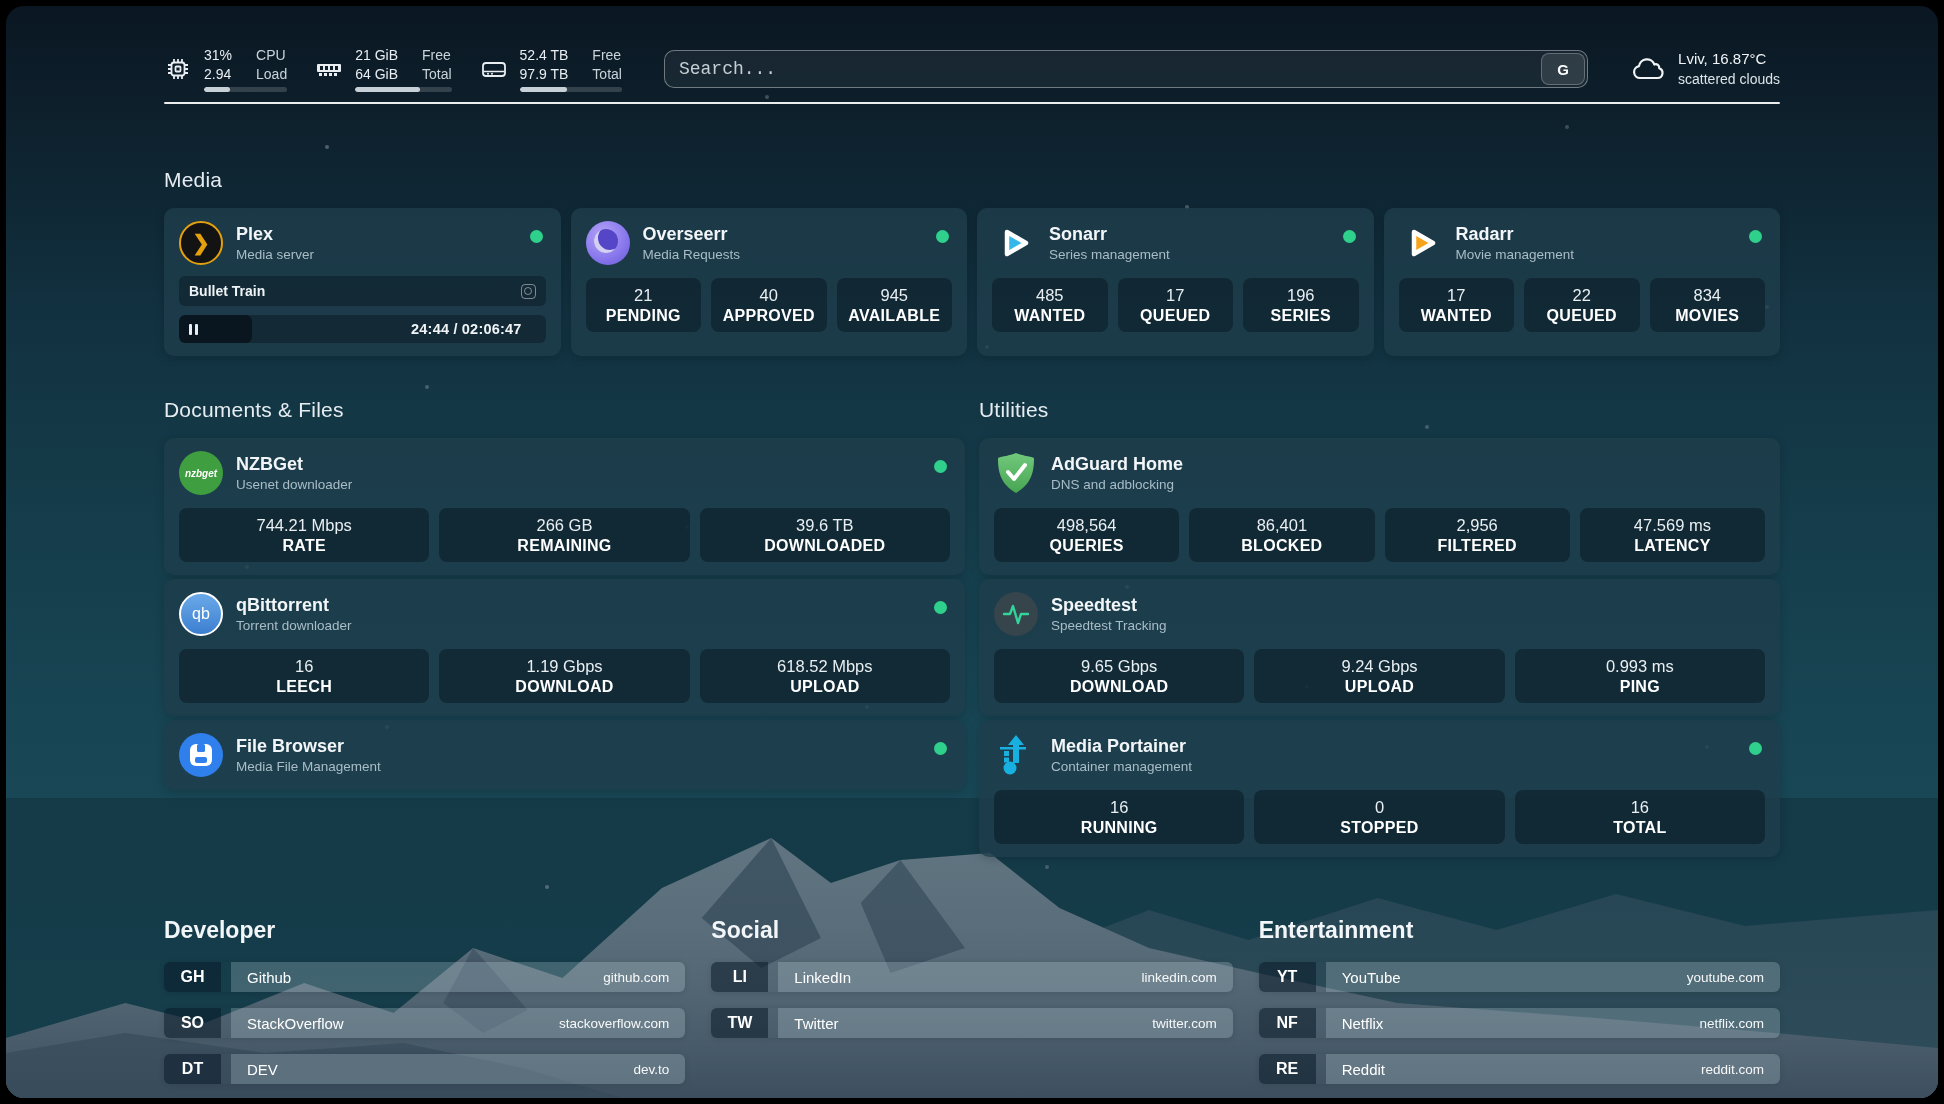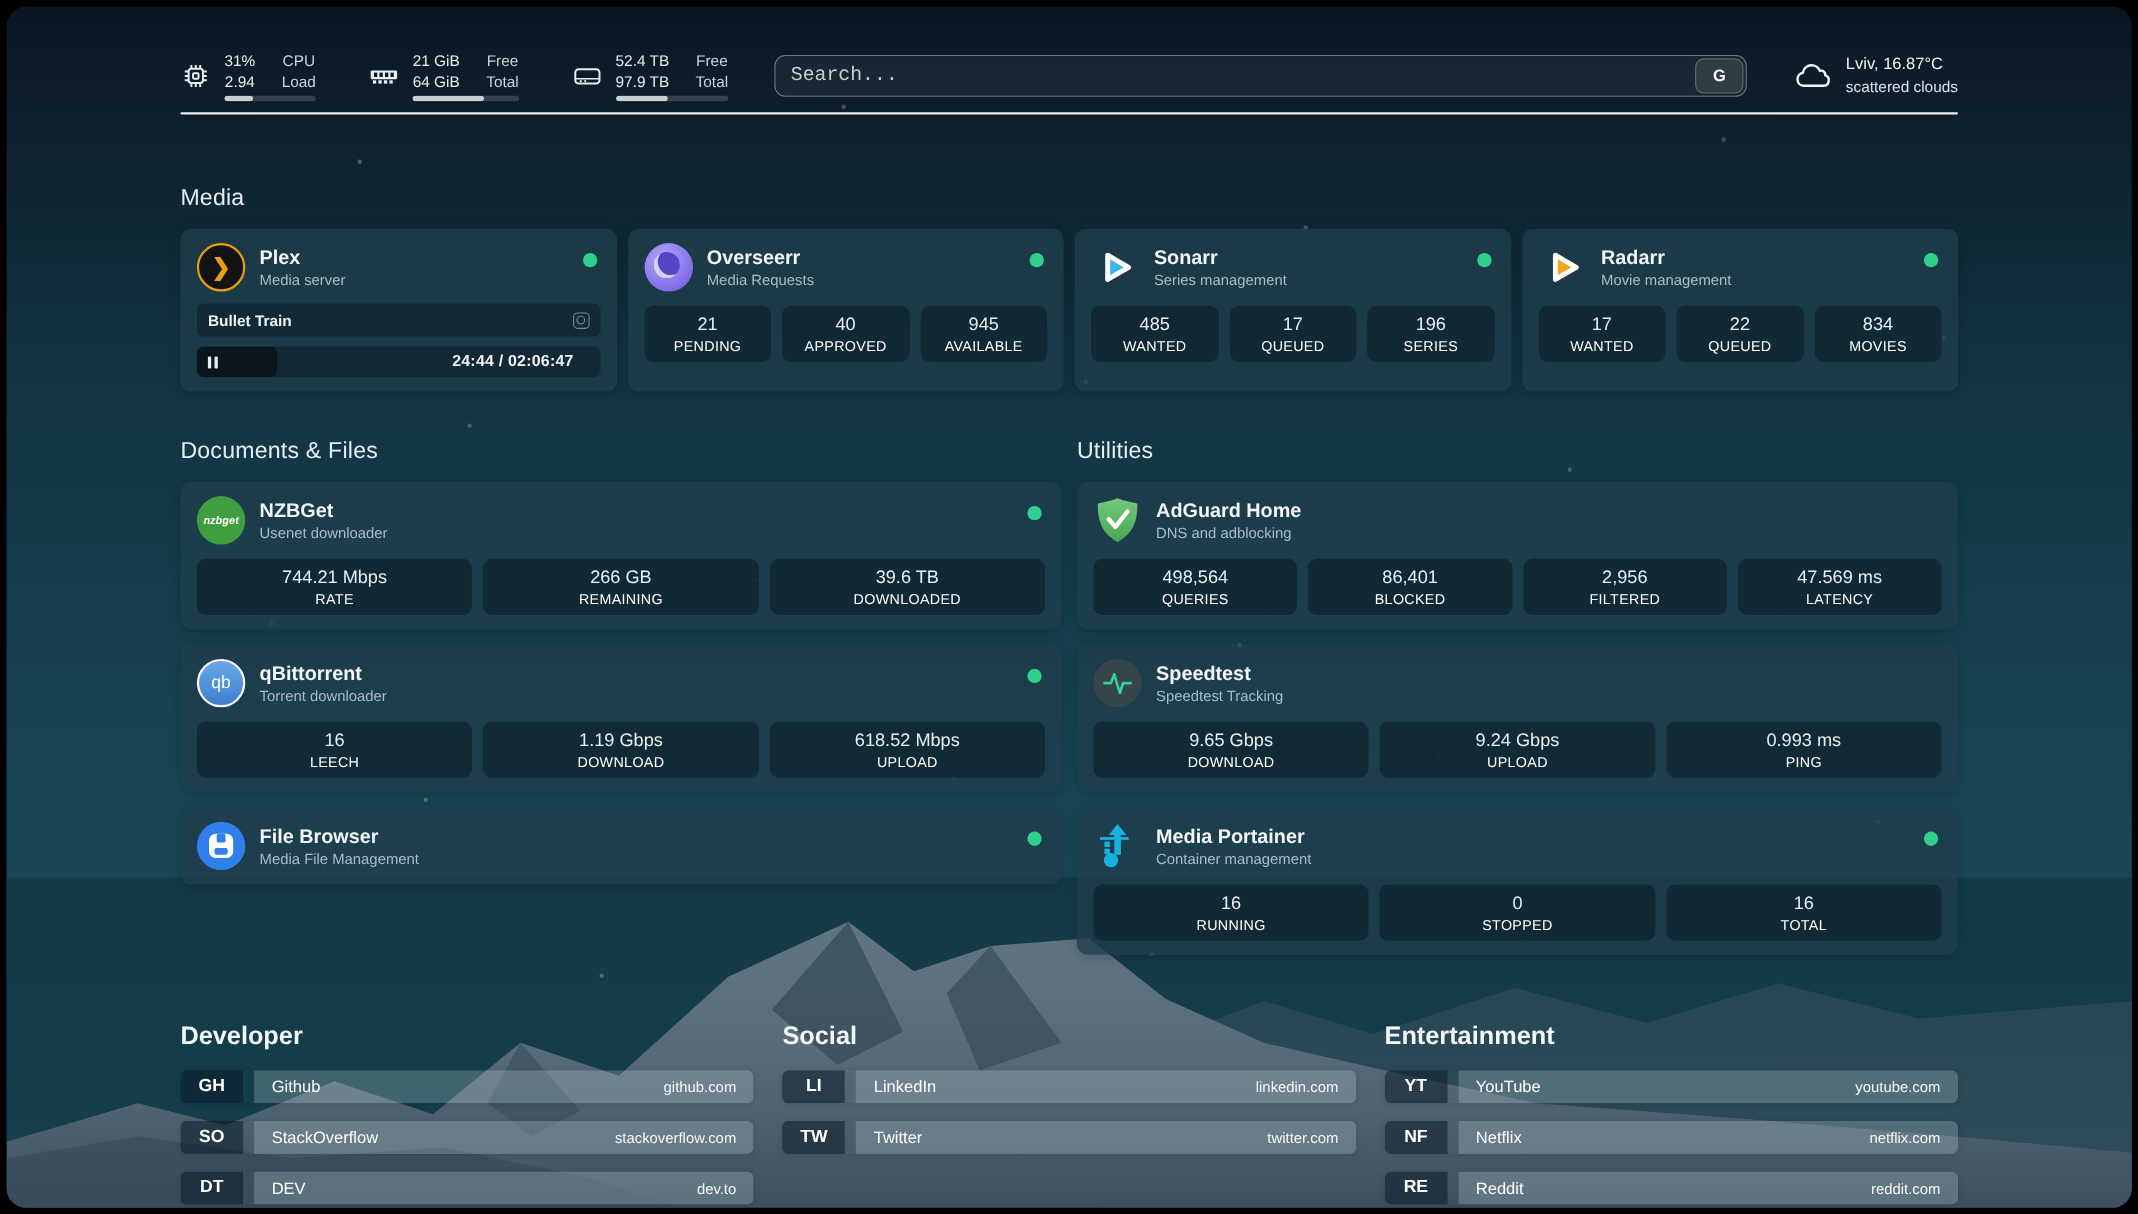--- a/index.html
+++ b/index.html
@@ -17,21 +17,21 @@
         1420px 420px 0 1px rgba(255,255,255,.2), 1760px 300px 0 1px rgba(255,255,255,.25),
         240px 560px 0 1px rgba(255,255,255,.22), 680px 520px 0 1px rgba(255,255,255,.2),
         1120px 580px 0 1px rgba(255,255,255,.25), 1500px 540px 0 1px rgba(255,255,255,.2),
         380px 720px 0 1px rgba(255,255,255,.25), 860px 700px 0 1px rgba(255,255,255,.2),
         1300px 680px 0 1px rgba(255,255,255,.22), 1700px 740px 0 1px rgba(255,255,255,.2),
         540px 880px 0 1px rgba(255,255,255,.25), 1040px 860px 0 1px rgba(255,255,255,.2); }
   .content{ position:relative; z-index:2; width:1616px; margin:0 auto; }
   
   .header-inner{ display:flex; align-items:center; padding-top:30px; height:96px; }
   .divider{ height:2px; background:rgba(255,255,255,0.92); border:none; border-radius:1px; }
-  .widgets{ display:flex; align-items:center; gap:48px;text-align:center; }
+  .widgets{ display:flex; align-items:center; gap:28px; }
   .widget{ display:flex; align-items:center; gap:12px; color:#e9eef2; }
   .widget-icon{ width:28px; height:28px; display:flex; align-items:center; justify-content:center; }
   .widget-body{ display:flex; flex-direction:column; }
   .widget-text{ display:flex; gap:24px; font-size:14px; line-height:1.3; }
   .widget-col2{ color:#c9d4da; }
   .bar{ margin-top:4px; height:5px; border-radius:3px; background:rgba(255,255,255,0.16); overflow:hidden; }
   .bar-fill{ height:100%; border-radius:3px; background:#c7d0d7; }
   .searchwrap{ flex:1; margin:0 42px; display:flex; align-items:center; height:38px;
         border:1px solid rgba(255,255,255,0.38); border-radius:10px; background:rgba(255,255,255,0.05); overflow:hidden; }
   .searchwrap input{ flex:1; height:100%; background:transparent; border:none; outline:none;
@@ -41,33 +41,33 @@
         background:rgba(255,255,255,0.10); color:#fff; font-size:15px; font-weight:600; display:flex; align-items:center; justify-content:center; cursor:pointer; }
   .weather{ display:flex; align-items:center; gap:12px; color:#f0f4f6; }
   .weather-text{ font-size:15px; line-height:1.35; }
   .weather-cond{ color:#dbe4e8; font-size:14px; }
   
   .section-title{ color:#e6edf1; font-size:21px; font-weight:500; letter-spacing:.2px; }
   .media-title{ margin-top:64px; margin-bottom:16px; }
   .mid-titles{ display:grid; grid-template-columns:1fr 1fr; gap:14px; margin-top:42px; margin-bottom:16px; }
   .media-grid{ display:grid; grid-template-columns:repeat(4,1fr); gap:10px; }
   .two-col{ display:grid; grid-template-columns:1fr 1fr; gap:14px; align-items:start; }
-  .stack{ display:flex; flex-direction:column; gap:14px; }
+  .stack{ display:flex; flex-direction:column; gap:4px; }
   
   .card{ position:relative; border-radius:10px; background:rgba(31,62,76,0.78); padding:13px 15px;
         box-shadow:0 2px 10px rgba(0,0,0,0.18); cursor:pointer; }
   .card-head{ display:flex; align-items:center; gap:13px; }
   .app-icon{ width:44px; height:44px; border-radius:50%; flex:0 0 44px; display:flex; align-items:center; justify-content:center; position:relative; }
   .card-title{ color:#f2f6f8; font-size:18px; font-weight:600; line-height:1.2; }
   .card-sub{ color:#a9bdc7; font-size:13.5px; margin-top:2px; }
   .status-dot{ position:absolute; top:22px; right:18px; width:13px; height:13px; border-radius:50%; background:#2fd08c; }
   .stats{ display:flex; gap:10px; margin-top:13px; }
   .stat{ flex:1; background:rgba(10,26,36,0.55); border-radius:8px; padding:8px 6px 7px; text-align:center; }
   .stat-value{ color:#e9eff2; font-size:16.5px; }
-  .stat-label{ color:#ffffff; font-size:13px; font-weight:400; letter-spacing:.3px; margin-top:2px; }
+  .stat-label{ color:#ffffff; font-size:16px; font-weight:700; letter-spacing:.3px; margin-top:2px; }
   
   .np-row{ margin-top:11px; height:30px; background:rgba(10,26,36,0.50); border-radius:6px;
         display:flex; align-items:center; justify-content:space-between; padding:0 10px; }
   .np-title{ color:#eef3f5; font-size:14px; font-weight:600;text-align:center; }
   .cast-icon{ width:15px; height:15px; border:1.6px solid rgba(255,255,255,0.45); border-radius:4px; position:relative; }
   .cast-icon::after{ content:""; position:absolute; inset:2.5px; border:1.6px solid rgba(255,255,255,0.45); border-radius:50%; }
   .np-progress{ margin-top:9px; height:28px; background:rgba(10,26,36,0.50); border-radius:6px; position:relative;
         display:flex; align-items:center; overflow:hidden; }
   .np-fill{ height:100%; background:rgba(8,19,28,0.85); border-radius:6px; display:flex; align-items:center; padding-left:10px; }
   .pause-icon{ display:flex; gap:3px; }

